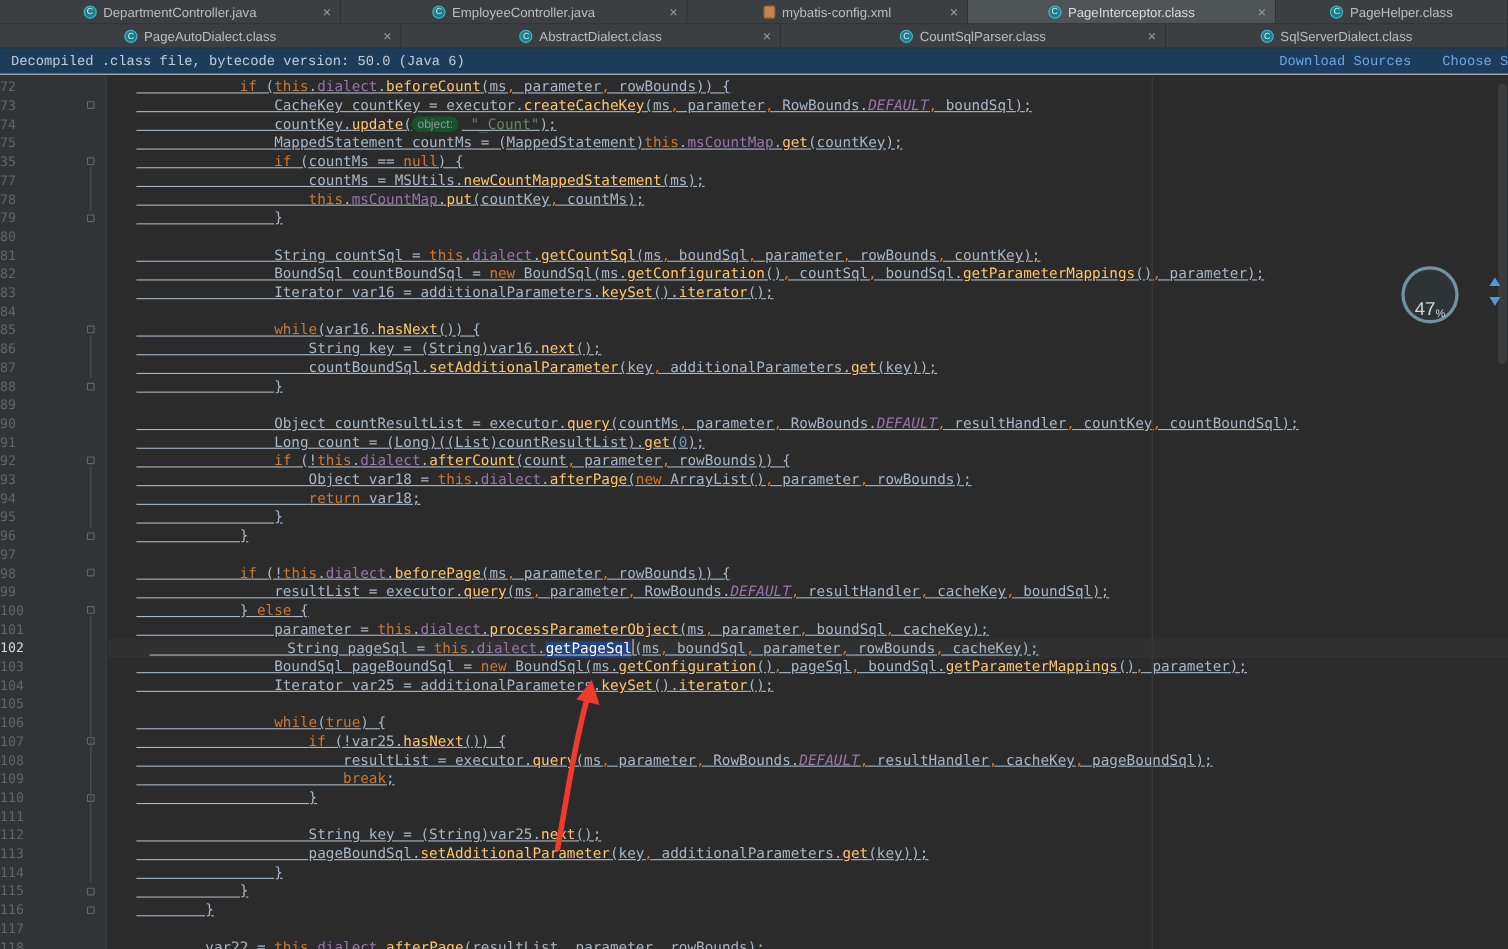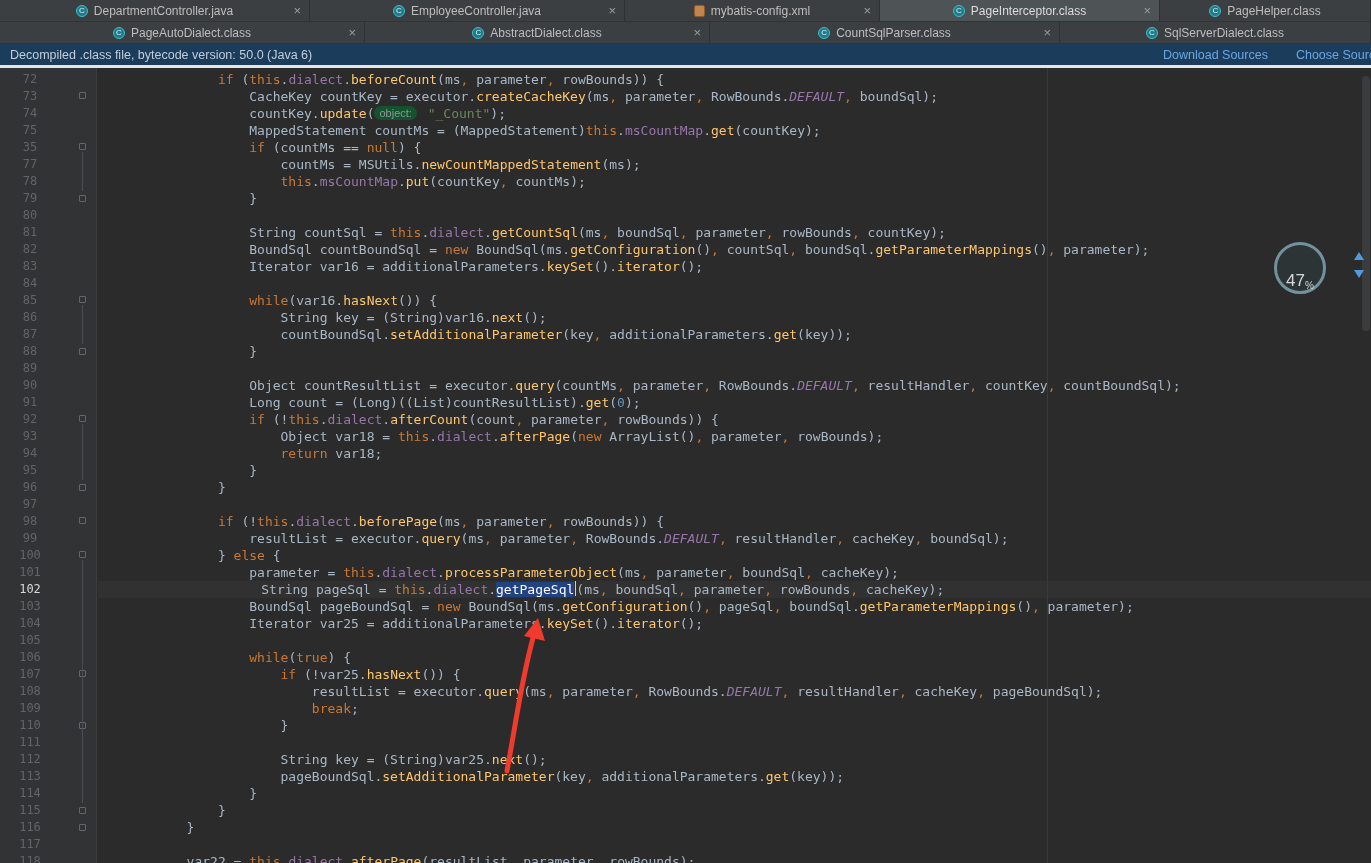--- a/index.html
+++ b/index.html
@@ -31,47 +31,47 @@
     flex:none; width:12px; height:12px; border-radius:50%;
     background:#1f7d8b; border:1px solid #44bac7; color:#d9f4f6;
     font-size:8px; line-height:10px; text-align:center;
   }
   .xicon { flex:none; width:11px; height:12px; background:#c2854c; border:1px solid #8a5c2e; border-radius:2px; }
   .tclose { position:absolute; right:8px; color:#9a9da0; font-size:13px; line-height:12px; }
   
   .banner {
     position:relative; height:24px; background:#1b3c5b; color:#c2cdd7;
     display:flex; align-items:center; padding-left:10px; font-size:12.5px;
-    border-bottom:3px solid #e5e5e5; white-space:nowrap;
+    border-bottom:1px solid #e5e5e5; white-space:nowrap;font-family:Liberation Mono, monospace;
   }
   .banner-links { position:absolute; left:1163px; top:0; height:100%; display:flex; align-items:center; gap:28px; white-space:nowrap; }
   .blink { color:#6ba6e4; cursor:pointer; font-size:12.5px; }
   
   .editor { position:absolute; left:0; top:68px; width:1371px; height:795px; background:#2b2b2b; overflow:hidden; }
   .gutter {
     position:absolute; left:0; top:0; width:97px; height:100%;
     background:#313335; border-right:1px solid #3b3e40; padding-top:3px;
   }
   .gr { position:relative; height:17px; }
   .num {
-    position:absolute; left:12px; top:0; width:36px; text-align:center;
+    position:absolute; left:0; top:0; width:36px; text-align:left;
     font:12px/17px "DejaVu Sans Mono", monospace; color:#61656a;
   }
   .gr.cur .num { color:#d8d8d8; }
   .fm {
     position:absolute; left:79px; top:4px; width:7px; height:7px;
     border:1px solid #63676b; background:#313335; border-radius:1px;
   }
   .fm.end { top:5px; }
   .fl { position:absolute; left:82px; width:1px; background:#4a4e52; }
   .code {
     position:absolute; left:98px; top:0; right:0; bottom:0;
     padding:3px 0 0 26px;
     font:13px/17px "DejaVu Sans Mono", monospace;
-    color:#a9b7c6; white-space:pre;
+    color:#a9b7c6; white-space:pre;text-decoration:underline;
   }
   .row { height:17px; white-space:pre; }
   .row.cur { background:#313131; margin-left:-26px; padding-left:38px; }
   .k  { color:#cc7832; }
   .m  { color:#ffc66b; }
   .s  { color:#6a8759; }
   .n  { color:#6897bb; }
   .f  { color:#9876aa; }
   .sf { color:#9876aa; font-style:italic; }
   .cm { color:#cc7832; }

